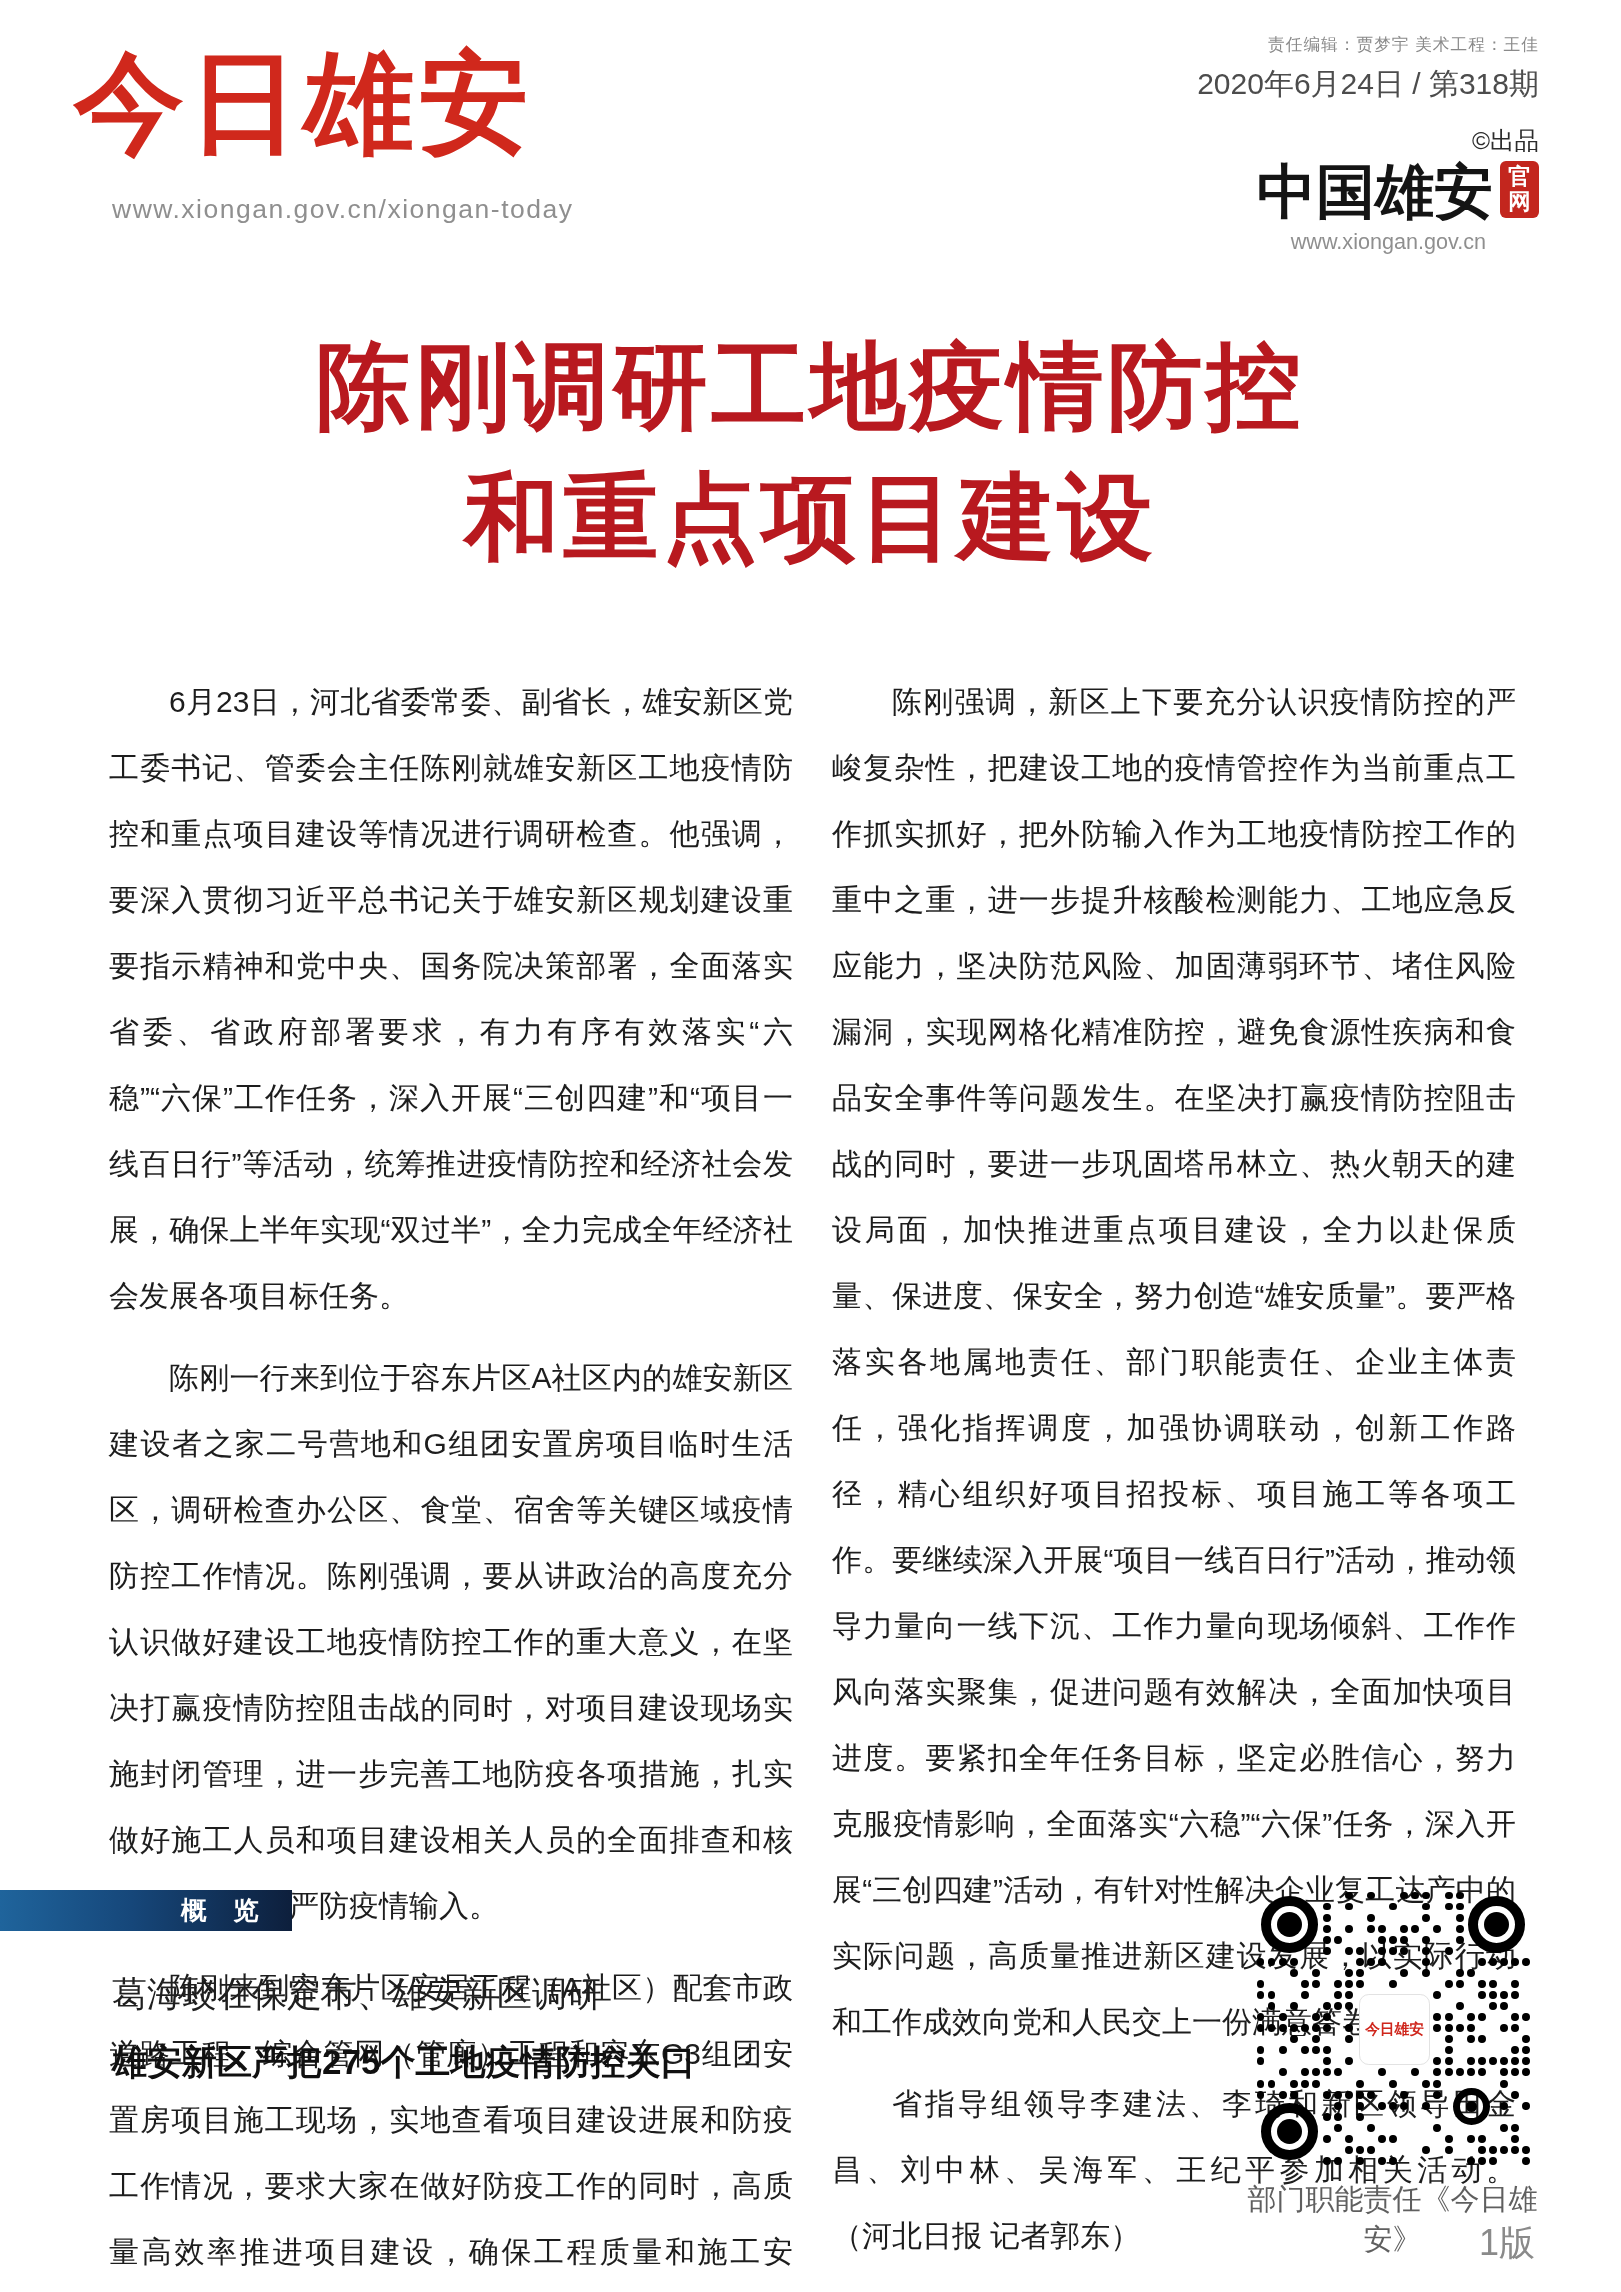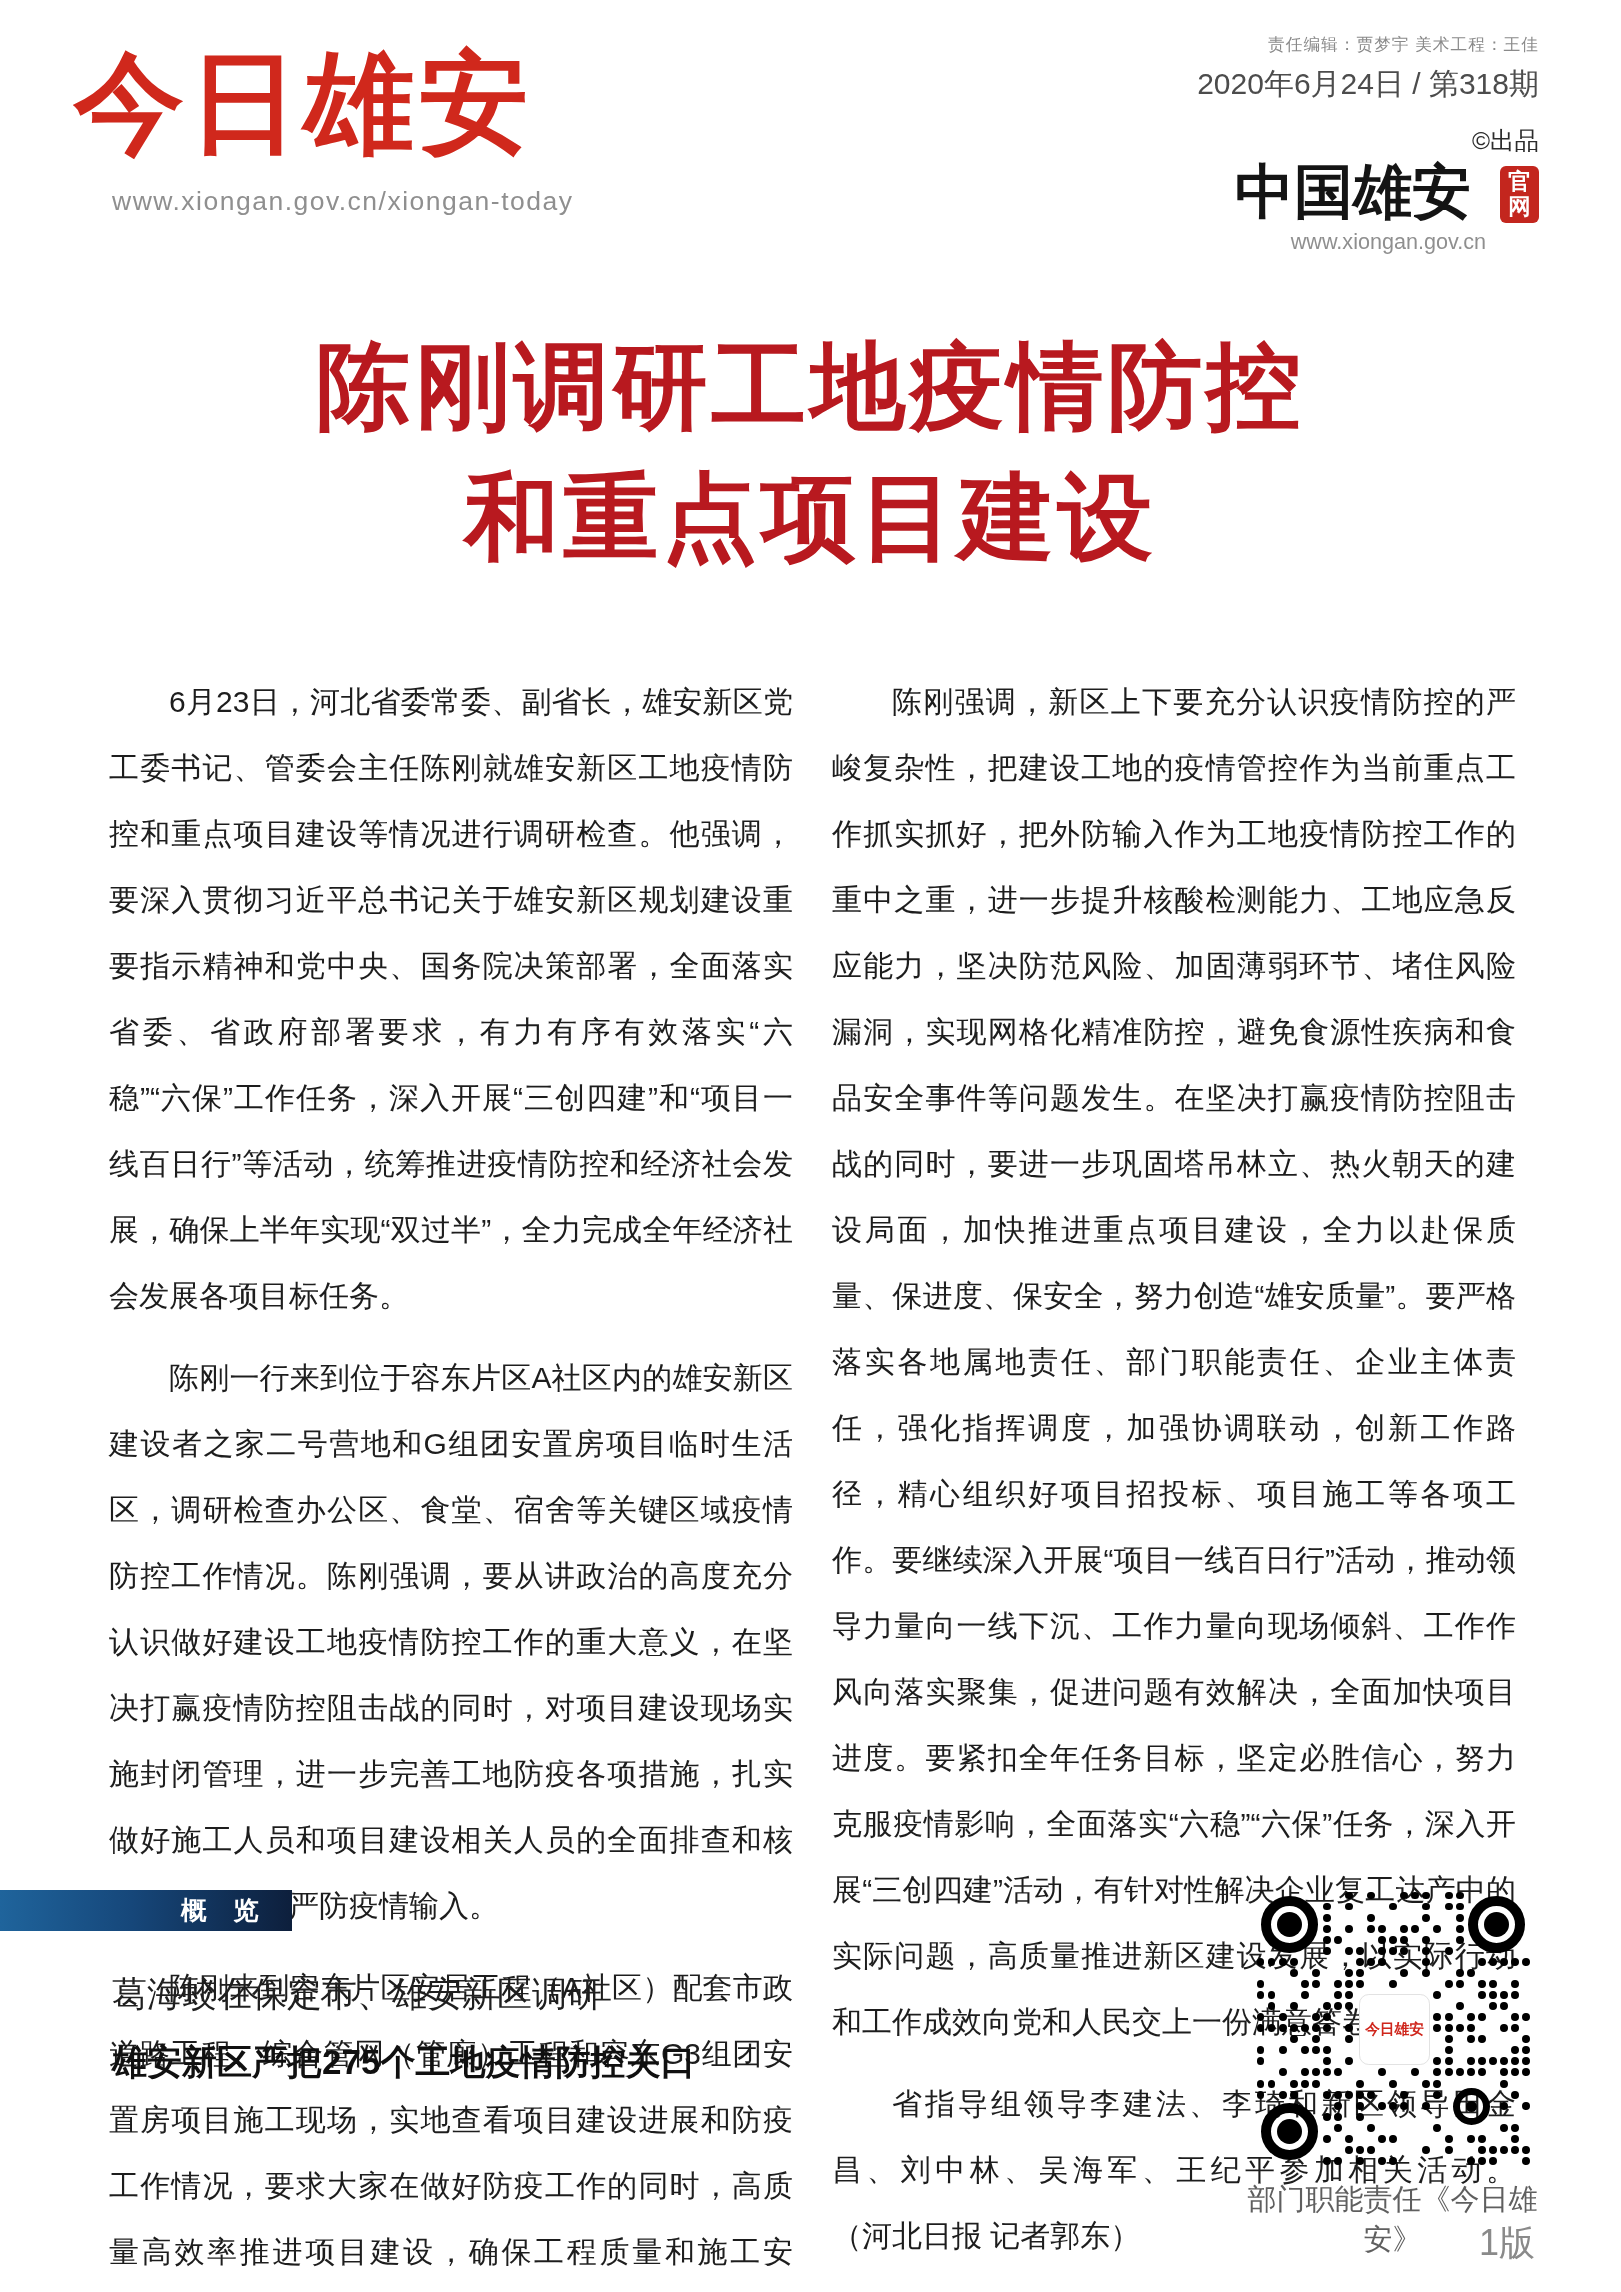--- a/index.html
+++ b/index.html
@@ -7,27 +7,27 @@
     position:relative;width:1621px;height:2293px;margin:0 auto;background:#ffffff;
     overflow:hidden;font-family:"Liberation Sans",sans-serif;color:#1c1c1c;
   }
   
   .logo{
     position:absolute;left:74px;top:37px;
     font-family:"DejaVu Serif","Liberation Serif",serif;font-weight:900;
     font-size:110px;line-height:1.2;color:#d0281c;letter-spacing:4.9px;white-space:nowrap;
   }
   .logo-url{
-    position:absolute;left:112px;top:186px;font-size:26.5px;color:#8f8f8f;letter-spacing:1.5px;
+    position:absolute;left:112px;top:194px;font-size:26.5px;color:#8f8f8f;letter-spacing:1.5px;
   }
   .header-right{position:absolute;right:82px;top:33px;text-align:right;}
   .credits{font-size:16.7px;color:#8a8a8a;margin-bottom:7.8px;letter-spacing:1px;}
   .issue{font-size:30px;color:#4c4c4c;margin-bottom:19.6px;}
   .produced{font-size:24.5px;color:#2c2c2c;margin-bottom:3.9px;}
-  .brand-row{display:flex;align-items:flex-end;justify-content:flex-end;gap:29px;}
+  .brand-row{display:flex;align-items:flex-start;justify-content:flex-end;gap:7px;}
   .brand-logo{
     font-family:"DejaVu Serif","Liberation Serif",serif;font-weight:900;
     font-size:59px;color:#141414;line-height:1.05;white-space:nowrap;
   }
   .brand-seal{
     width:39px;height:57px;background:#c3261e;border-radius:5.9px;color:#fff;
     display:flex;flex-direction:column;align-items:center;justify-content:center;
     font-size:22.5px;font-weight:700;line-height:1.1;
   }
   .brand-url{font-size:21.6px;color:#8f8f8f;margin-top:5.9px;padding-right:53px;}

